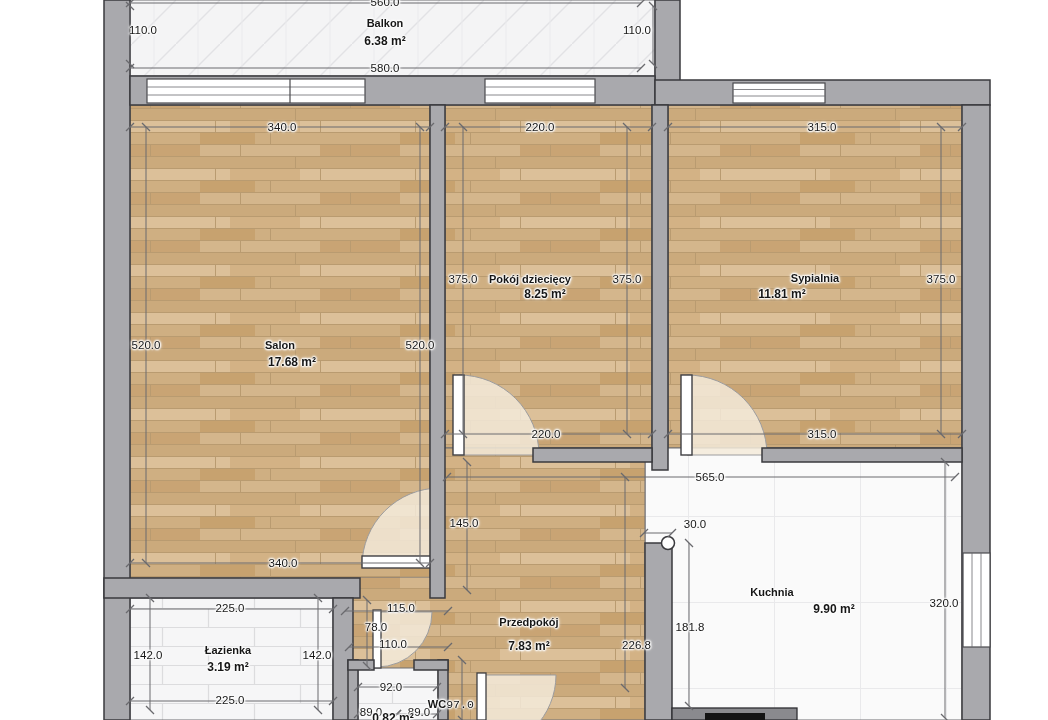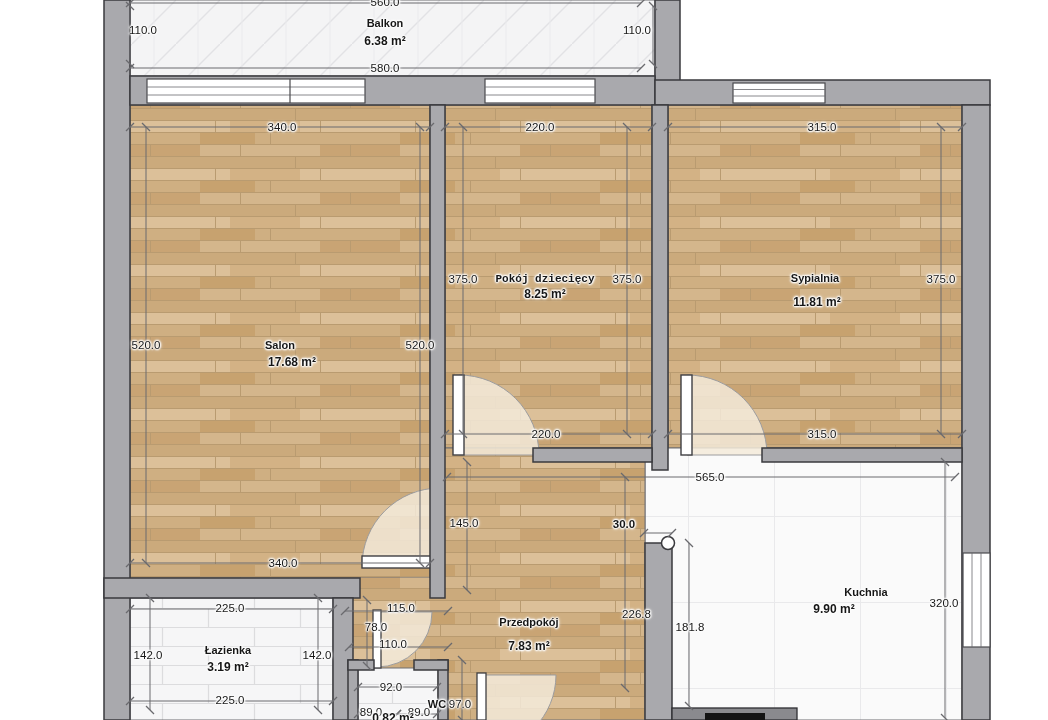--- a/index.html
+++ b/index.html
@@ -251,44 +251,44 @@
       <div class="lbl dim" style="left: 146px; top: 345px;">520.0</div>
       <div class="lbl dim" style="left: 420px; top: 345px;">520.0</div>
       <div class="lbl dim" style="left: 463px; top: 279px;">375.0</div>
       <div class="lbl dim" style="left: 627px; top: 279px;">375.0</div>
       <div class="lbl dim" style="left: 941px; top: 279px;">375.0</div>
       <div class="lbl dim" style="left: 546px; top: 434px;">220.0</div>
       <div class="lbl dim" style="left: 822px; top: 434px;">315.0</div>
       <div class="lbl dim" style="left: 283px; top: 563px;">340.0</div>
       <div class="lbl dim" style="left: 464px; top: 523px;">145.0</div>
       <div class="lbl dim" style="left: 710px; top: 477px;">565.0</div>
-      <div class="lbl dim" style="left: 624px; top: 524px; font-weight: bold;">30.0</div>
+      <div class="lbl dim" style="left: 695px; top: 524px;">30.0</div>
       <div class="lbl dim" style="left: 690px; top: 627px;">181.8</div>
-      <div class="lbl dim" style="left: 625px; top: 614px; padding-left: 23px;">226.8</div>
+      <div class="lbl dim" style="left: 625px; top: 645px; padding-left: 23px;">226.8</div>
       <div class="lbl dim" style="left: 944px; top: 603px;">320.0</div>
       <div class="lbl dim" style="left: 230px; top: 608px;">225.0</div>
       <div class="lbl dim" style="left: 148px; top: 655px;">142.0</div>
       <div class="lbl dim" style="left: 317px; top: 655px;">142.0</div>
       <div class="lbl dim" style="left: 230px; top: 700px;">225.0</div>
       <div class="lbl dim" style="left: 394px; top: 608px; margin-left: 7px;">115.0</div>
       <div class="lbl dim" style="left: 360px; top: 627px; padding-left: 32px;">78.0</div>
       <div class="lbl dim" style="left: 393px; top: 644px;">110.0</div>
       <div class="lbl dim" style="left: 391px; top: 687px; text-align: center;">92.0</div>
       <div class="lbl dim" style="left: 371px; top: 712px;">89.0</div>
       <div class="lbl dim" style="left: 419px; top: 712px;">89.0</div>
-      <div class="lbl dim" style="left: 460px; top: 704px;">97.0</div>
+      <div class="lbl dim" style="left: 460px; top: 704px; font-family: Liberation Mono, monospace;">97.0</div>
       <div class="lbl room-name" style="left: 385px; top: 23px;">Balkon</div>
       <div class="lbl room-area" style="left: 385px; top: 41px;">6.38 m²</div>
       <div class="lbl room-name" style="left: 280px; top: 345px;">Salon</div>
       <div class="lbl room-area" style="left: 280px; top: 362px; margin-left: 12px;">17.68 m²</div>
-      <div class="lbl room-name" style="left: 545px; top: 279px; font-family: Liberation Mono, monospace;">Pokój dziecięcy</div>
+      <div class="lbl room-name" style="left: 530px; top: 279px;">Pokój dziecięcy</div>
       <div class="lbl room-area" style="left: 545px; top: 294px;">8.25 m²</div>
       <div class="lbl room-name" style="left: 815px; top: 278px;">Sypialnia</div>
-      <div class="lbl room-area" style="left: 817px; top: 294px; margin-top: 8px;">11.81 m²</div>
-      <div class="lbl room-name" style="left: 866px; top: 592px;">Kuchnia</div>
+      <div class="lbl room-area" style="left: 782px; top: 294px;">11.81 m²</div>
+      <div class="lbl room-name" style="left: 772px; top: 592px;">Kuchnia</div>
       <div class="lbl room-area" style="left: 818px; top: 609px; margin-left: 16px;">9.90 m²</div>
       <div class="lbl room-name" style="left: 529px; top: 622px;">Przedpokój</div>
       <div class="lbl room-area" style="left: 529px; top: 638px; margin-top: 8px;">7.83 m²</div>
       <div class="lbl room-name" style="left: 228px; top: 650px;">Łazienka</div>
       <div class="lbl room-area" style="left: 228px; top: 667px;">3.19 m²</div>
       <div class="lbl room-name" style="left: 393px; top: 704px; margin-left: 44px;">WC</div>
       <div class="lbl room-area" style="left: 393px; top: 718px;">0.82 m²</div>
     </div>
 </div>
 

